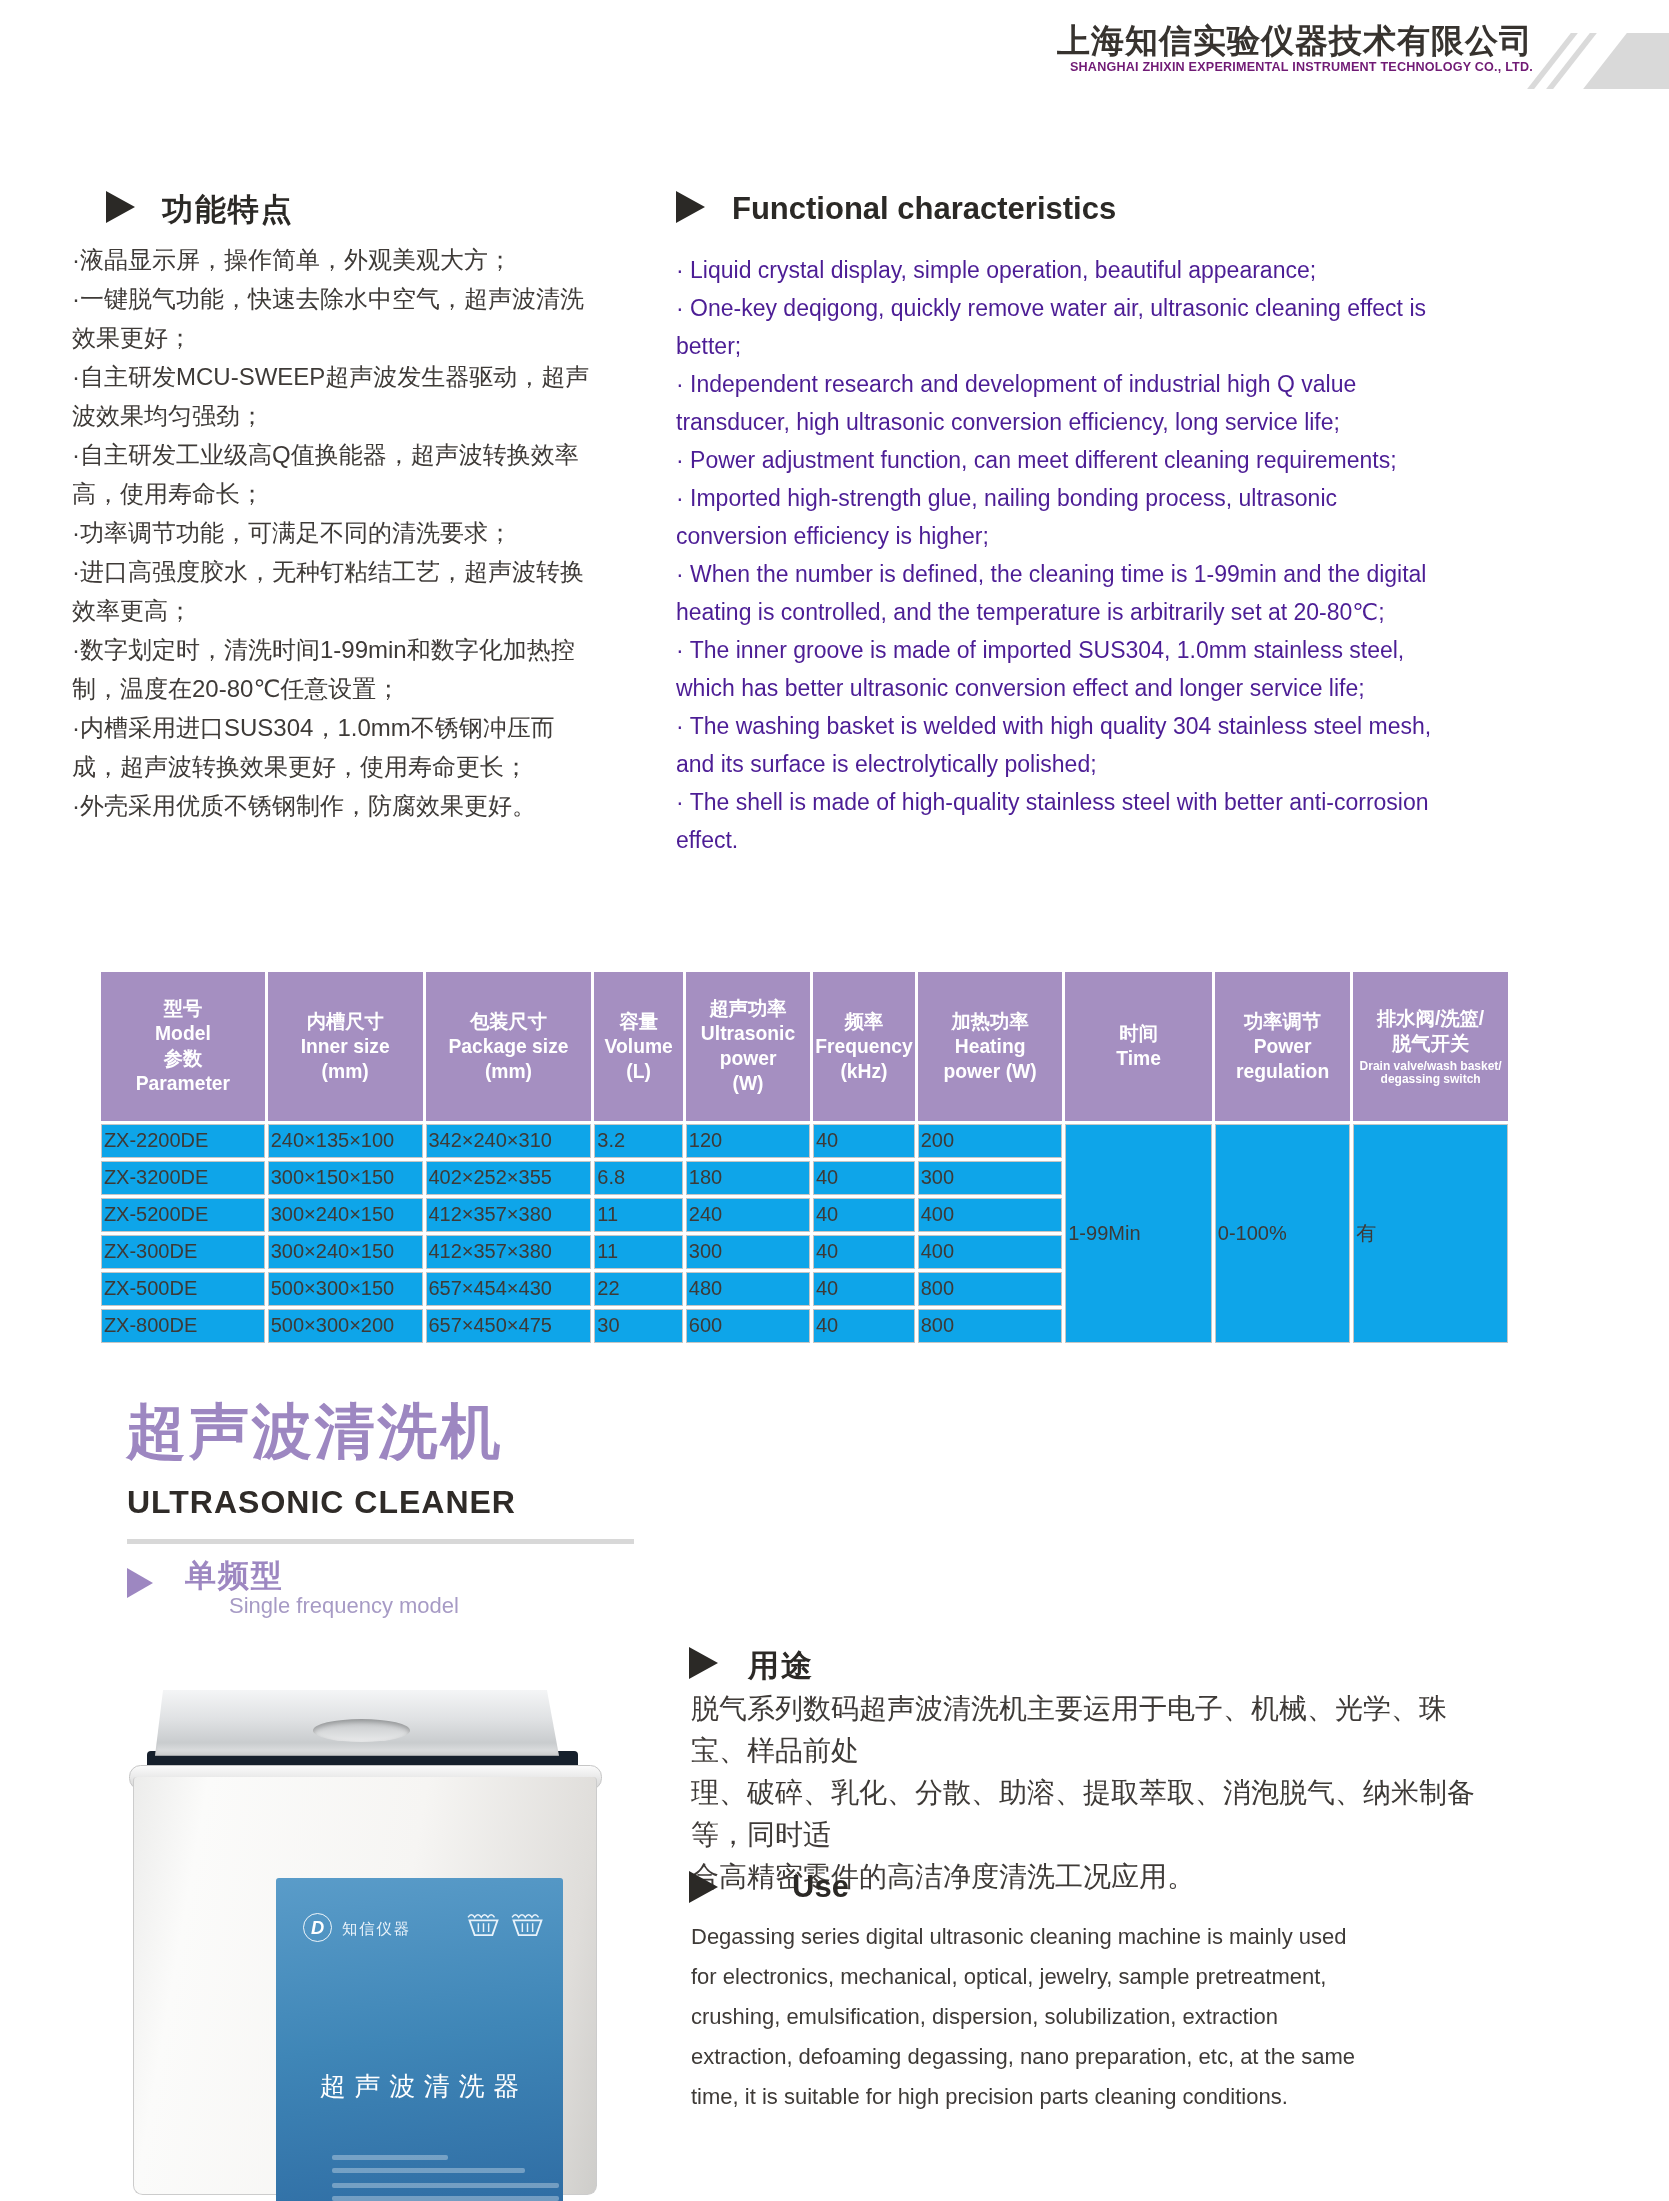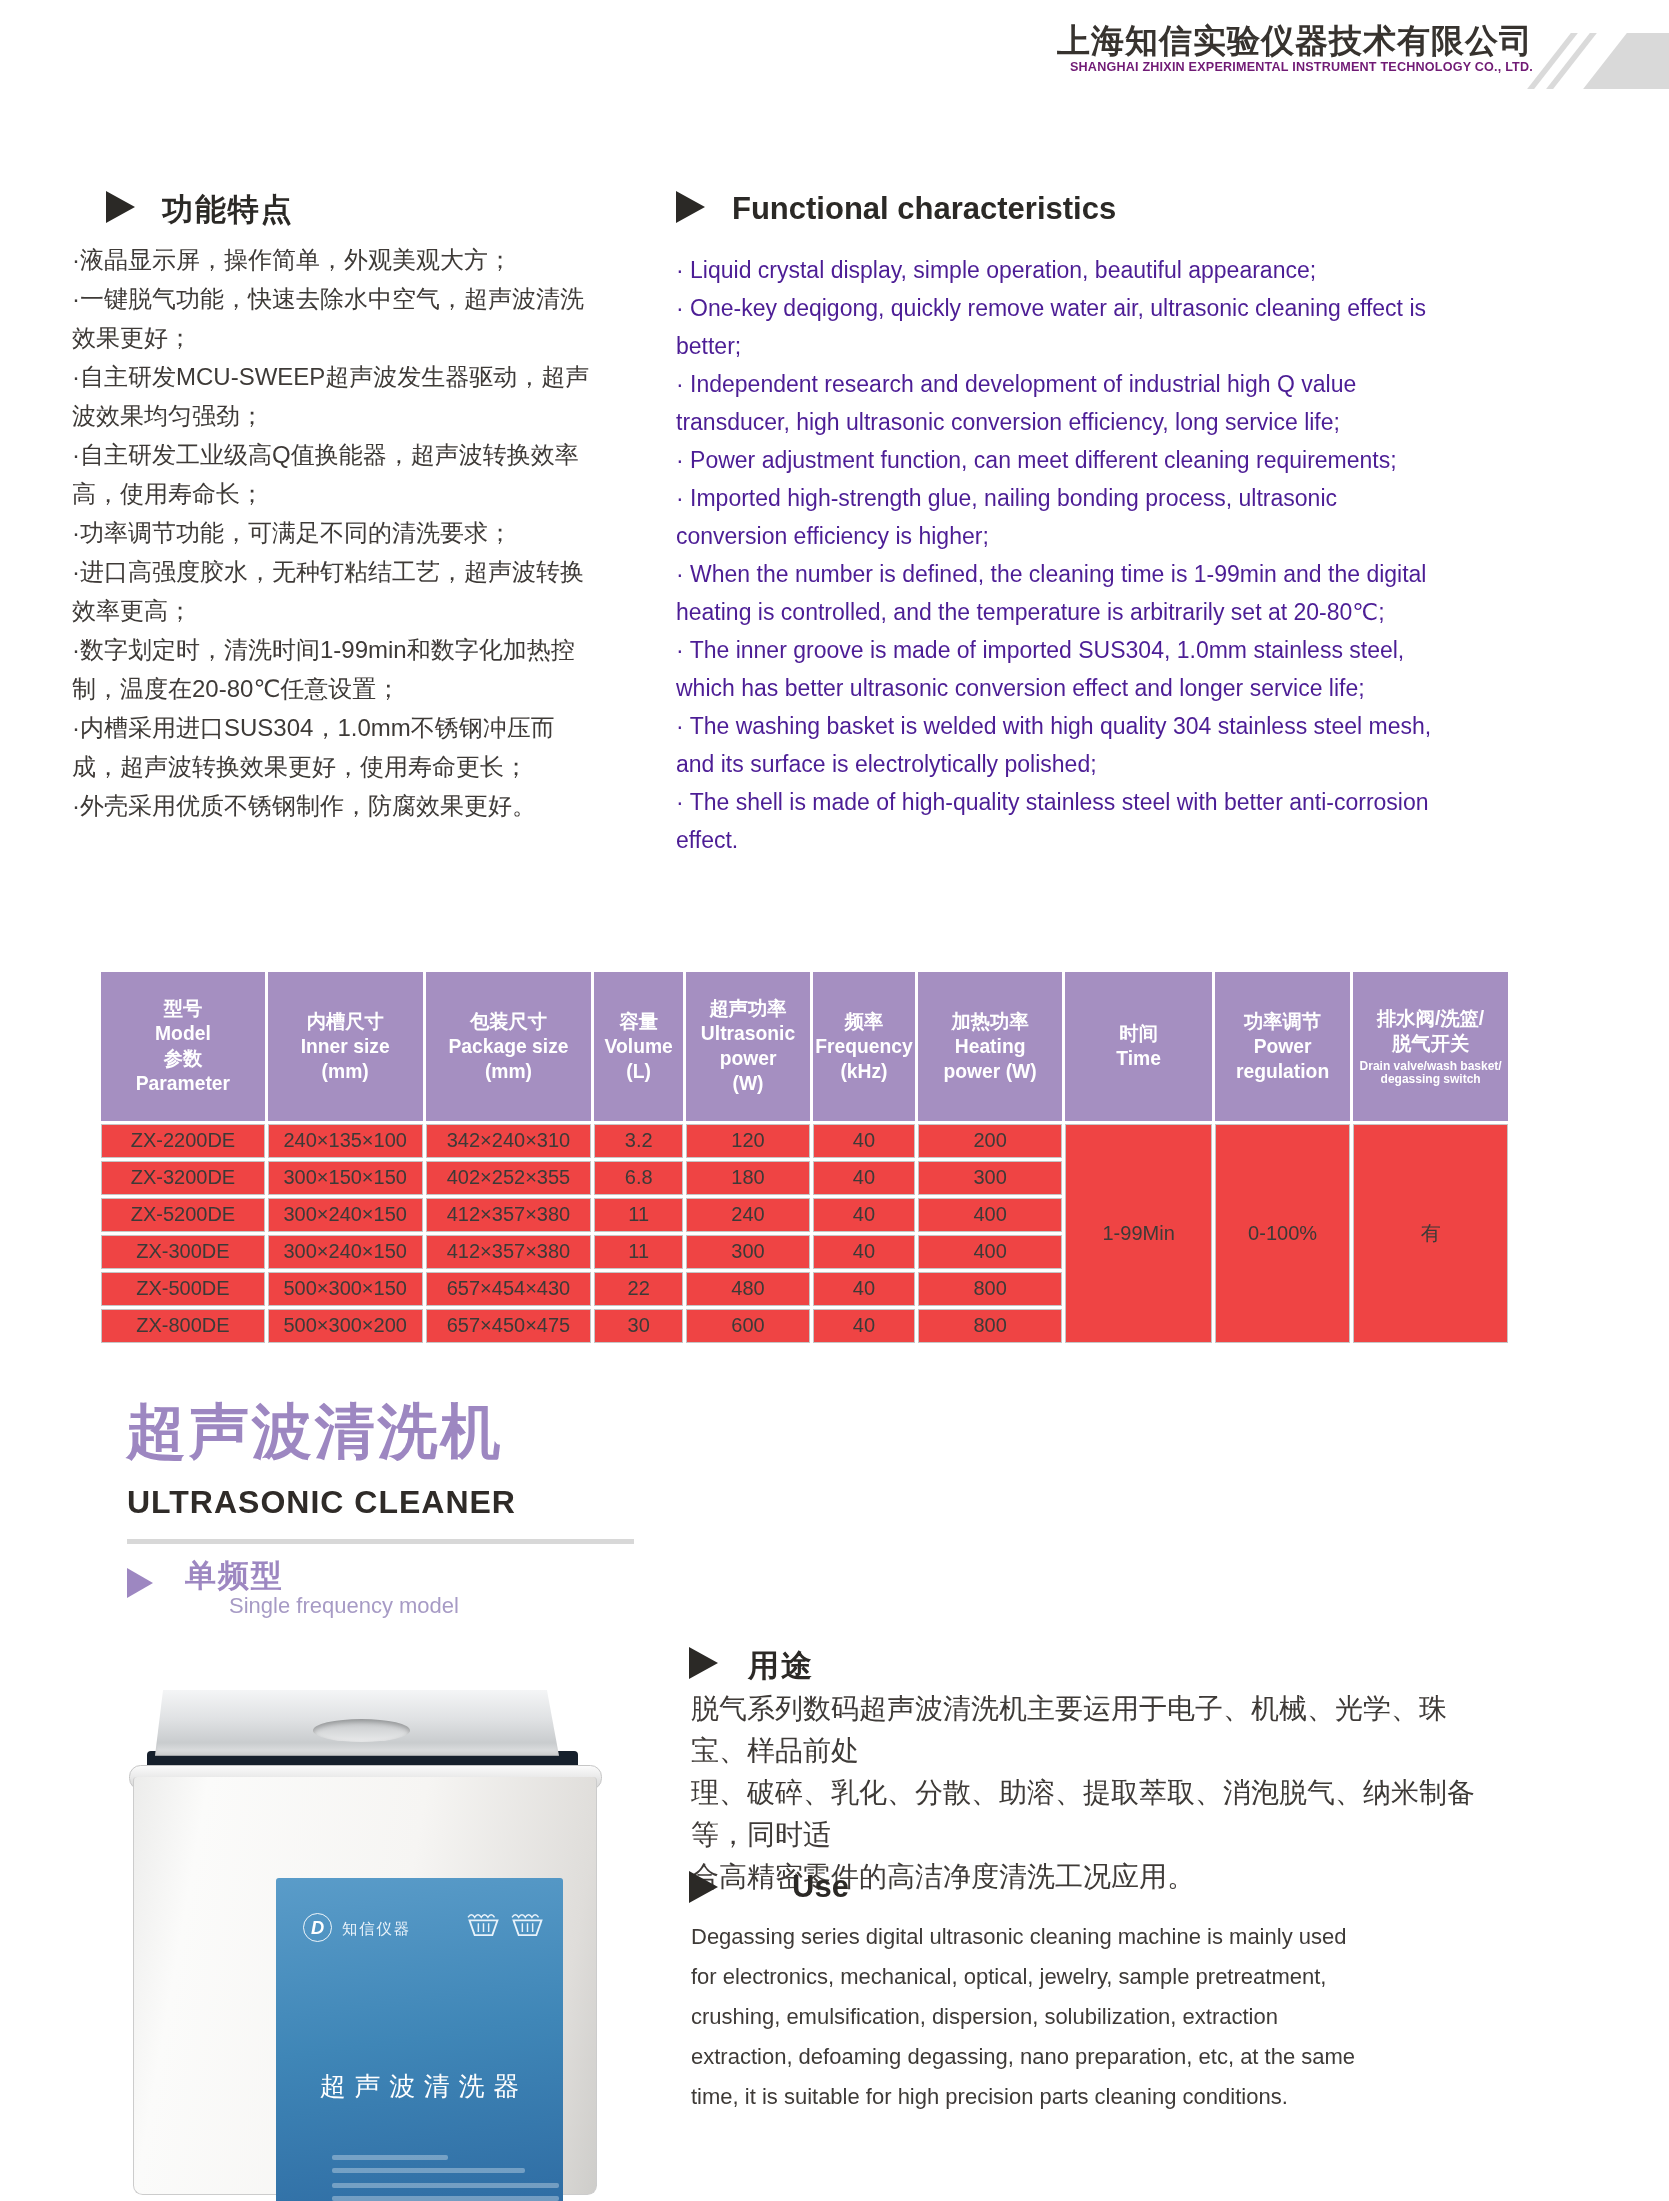--- a/index.html
+++ b/index.html
@@ -30,22 +30,22 @@
   .feat-en{top:251px;left:676px;width:927px;font-size:23px;line-height:38px;color:#4c1d95;}
 
   
   .spec-wrap{top:969px;left:98px;width:1413px;}
   table.spec{border-collapse:separate;border-spacing:3.9px;width:100%;table-layout:fixed;}
   table.spec th{
     background:#a58fc1;color:#fff;font-weight:bold;font-size:19.3px;line-height:25px;
     text-align:center;vertical-align:middle;white-space:pre-line;height:145px;padding:1.9px 1px;
   }
   table.spec td{
-    background:#ef4444;border:1px solid #c6c6c6;color:#3d3a37;font-size:20px;
-    text-align:center;vertical-align:middle;height:30px;padding:1px 1.9px;white-space:nowrap;
+    background:#0ea5e9;border:1px solid #c6c6c6;color:#3d3a37;font-size:20px;
+    vertical-align:middle;height:30px;padding:1px 1.9px;white-space:nowrap;
   }
   td.model{font-size:21px;}
   td.dims{font-size:19.3px;}
   td.merged{font-size:21px;}
   .drain-en{font-size:12px;line-height:13.5px;font-weight:bold;display:block;margin-top:4px;}
 
   
   .prod-cn{top:1392px;left:126px;font-size:60px;font-weight:bold;color:#9d87c1;letter-spacing:2.9px;}
   .prod-en{top:1484px;left:127px;font-size:32px;font-weight:bold;color:#2f2b28;letter-spacing:1px;}
   .divider{top:1539px;left:127px;width:507px;height:4.8px;background:#d8d8d8;}

